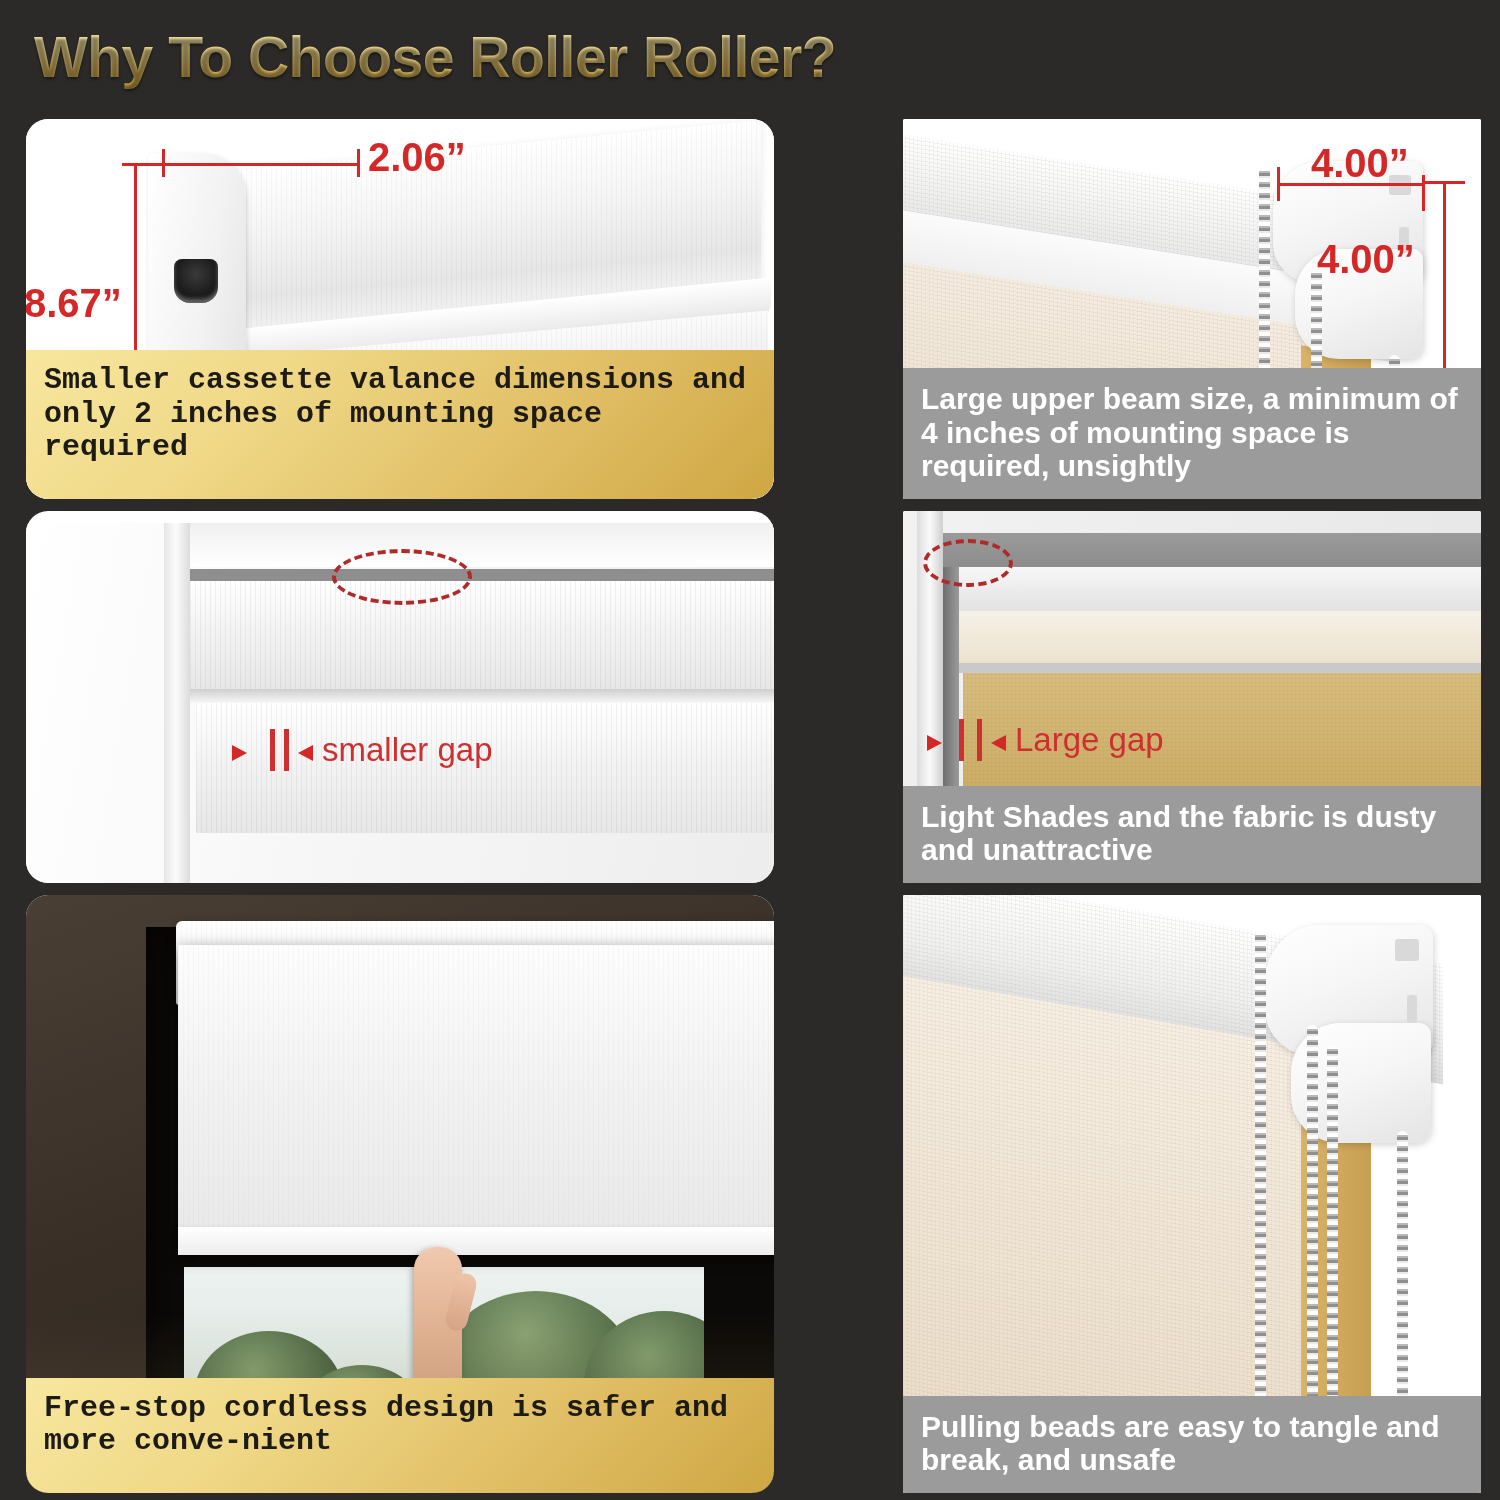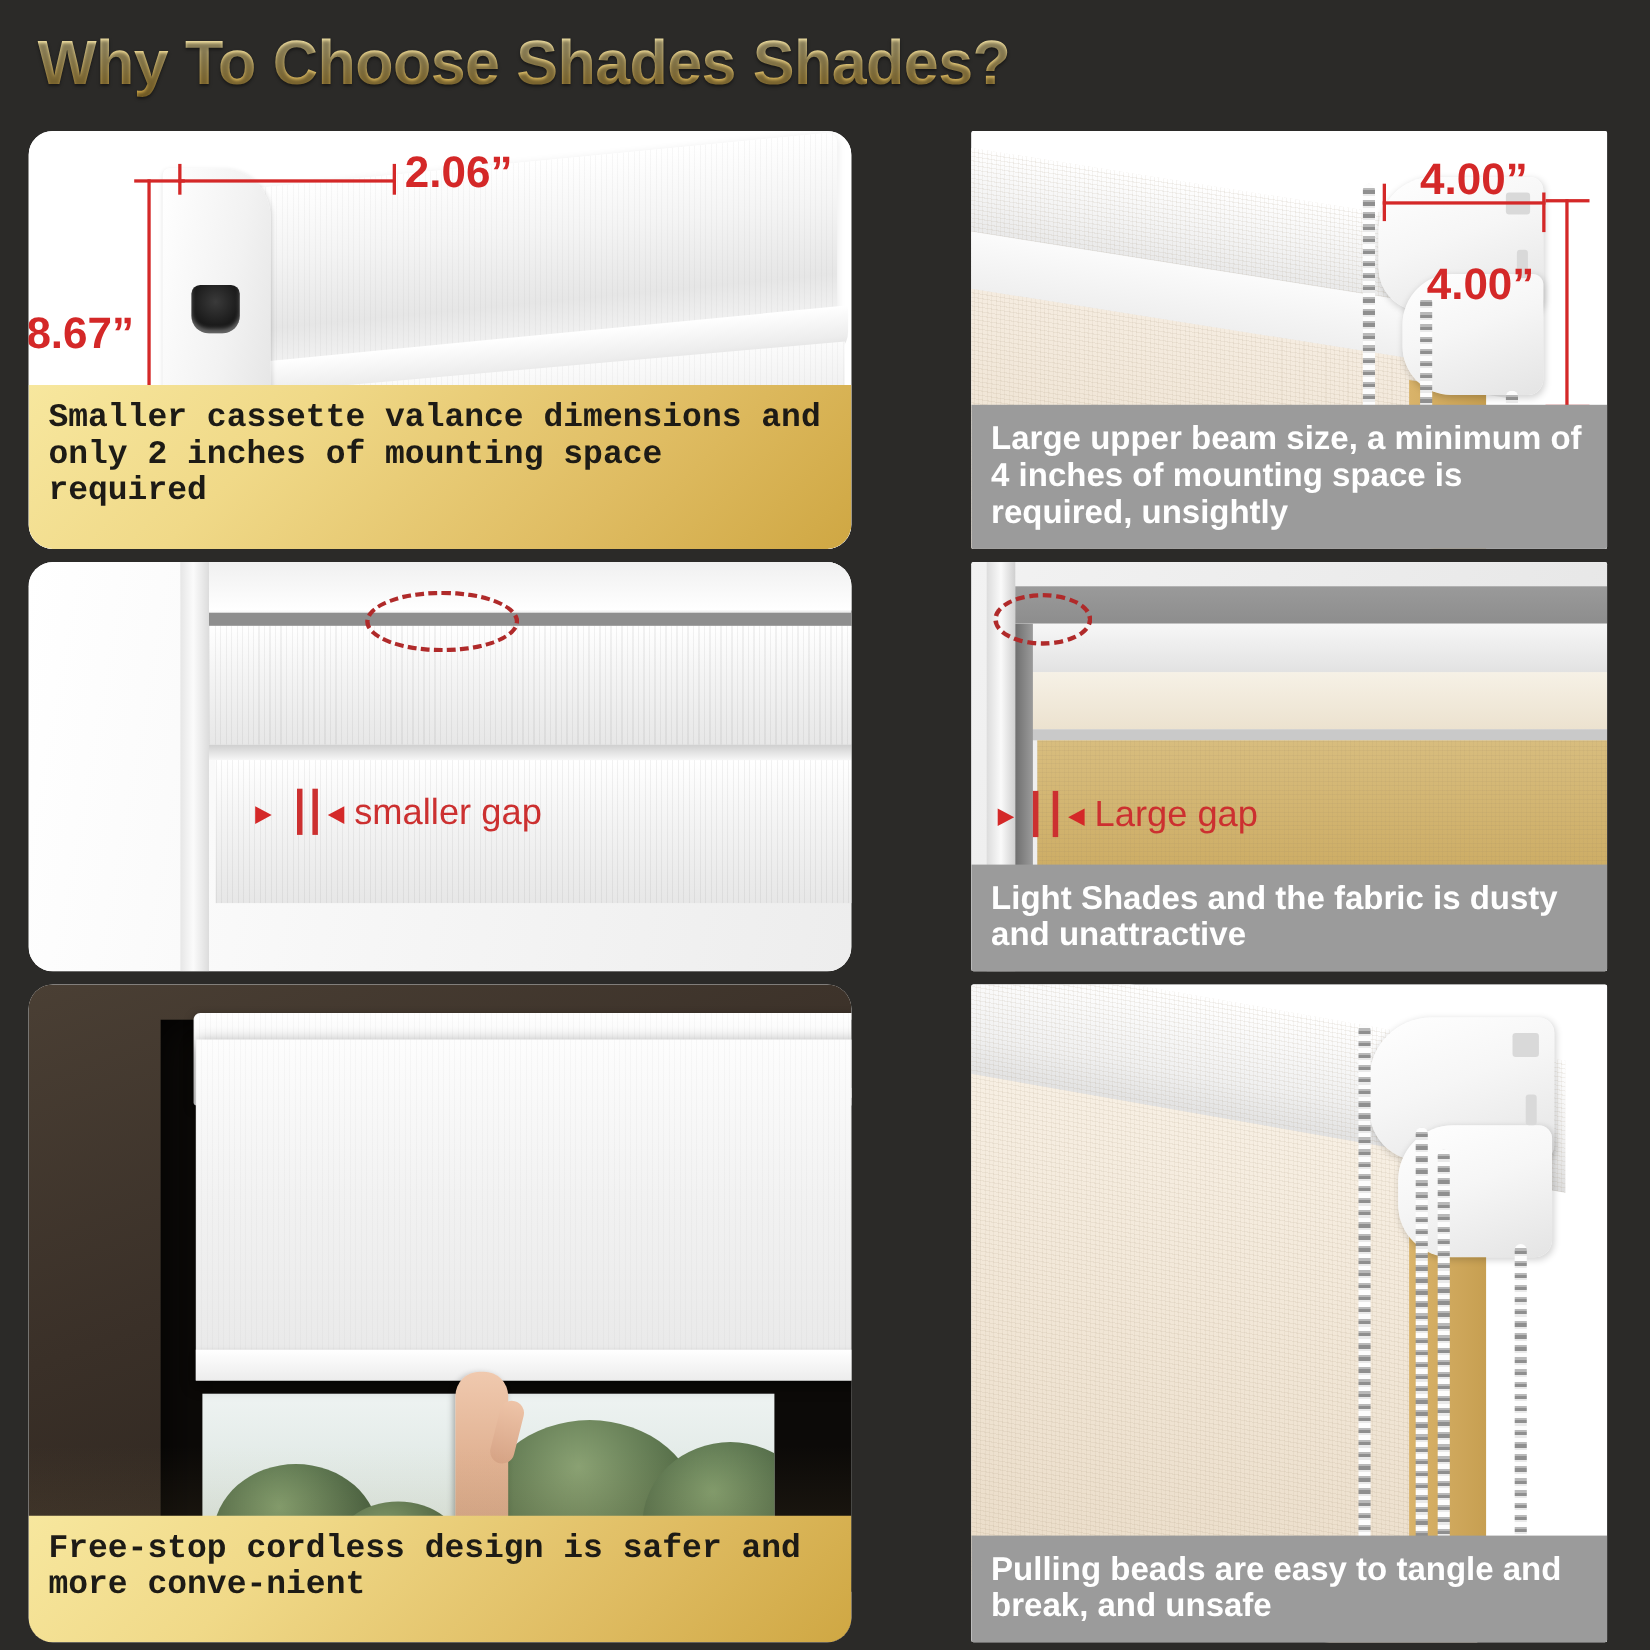--- a/index.html
+++ b/index.html
@@ -20,21 +20,21 @@
     color:transparent; -webkit-text-fill-color:transparent;
     text-shadow:0 2px 3px rgba(0,0,0,.45);
     white-space:nowrap;
   }
 
   
   .grid { position:absolute; left:0; top:113px; width:1500px; height:1387px; }
 
   .panel { position:absolute; overflow:hidden; background:#fff; }
   .panel.left  { left:26px;  border-radius:22px; }
-  .panel.right { left:883px; border-radius:2px; }
+  .panel.right { left:903px; border-radius:2px; }
   .panel.left  { width:748px; }
   .panel.right { width:578px; }
 
   .row1 { top:6px;   height:380px; }
   .row2 { top:398px; height:372px; }
   .row3 { top:782px; height:598px; }
 
   
   .cap {
     position:absolute; left:0; bottom:0; width:100%;
@@ -145,21 +145,21 @@
   }
   .chain {
     position:absolute; width:11px;
     background:repeating-linear-gradient(180deg,
       #fdfdfd 0 4px, #b9b9b9 4px 6px, #8f8f8f 6px 9px, #e9e9e9 9px 11px);
     border-radius:6px;
   }
 
   
   .win-frame {
-    position:absolute; left:0; top:0; width:100%; height:100%;
+    position:absolute; left:0; top:12px; width:100%; height:100%;
     background:linear-gradient(100deg,#ffffff 0%,#f7f7f7 40%,#ededed 100%);
   }
   .frame-edge {
     position:absolute; left:138px; top:0; width:26px; height:100%;
     background:linear-gradient(90deg,#e6e6e6,#fbfbfb 45%,#dcdcdc);
   }
   .frame-top {
     position:absolute; left:138px; top:0; width:760px; height:44px;
     background:linear-gradient(180deg,#f0f0f0,#ffffff);
   }
@@ -245,21 +245,21 @@
     transform:skewY(10deg);
   }
 
   .notch {
     position:absolute; background:#d9d9d9; border-radius:3px;
   }
 </style>
 </head>
 <body>
 
-<div class="title">Why To Choose Shades Shades?</div>
+<div class="title">Why To Choose Roller Roller?</div>
 
 <div class="grid">
 
   <div class="panel left row1">
     <div class="scene studio">
       <div class="v-body">
           <div class="v-grain"></div>
         </div>
       <div class="v-lip"></div>
       <div class="v-roll">

